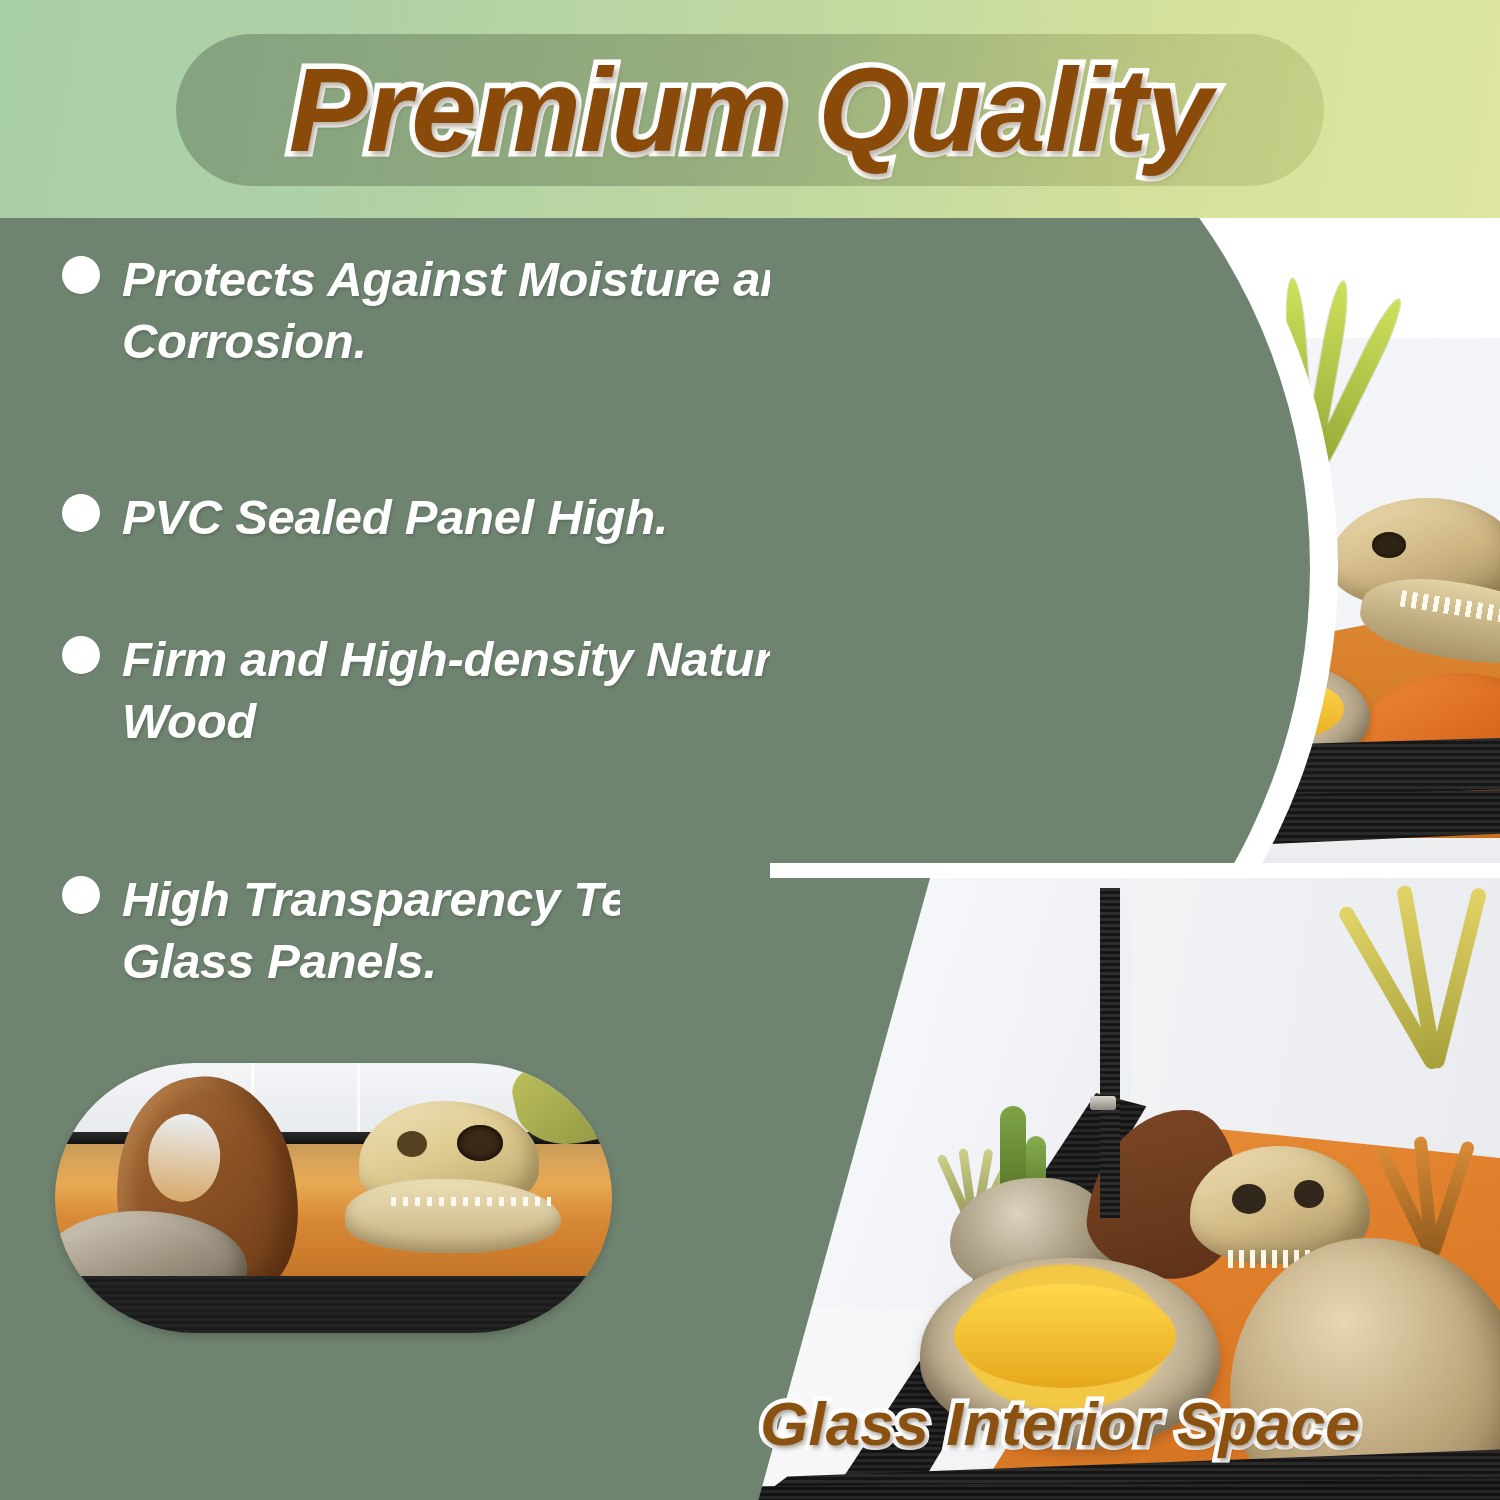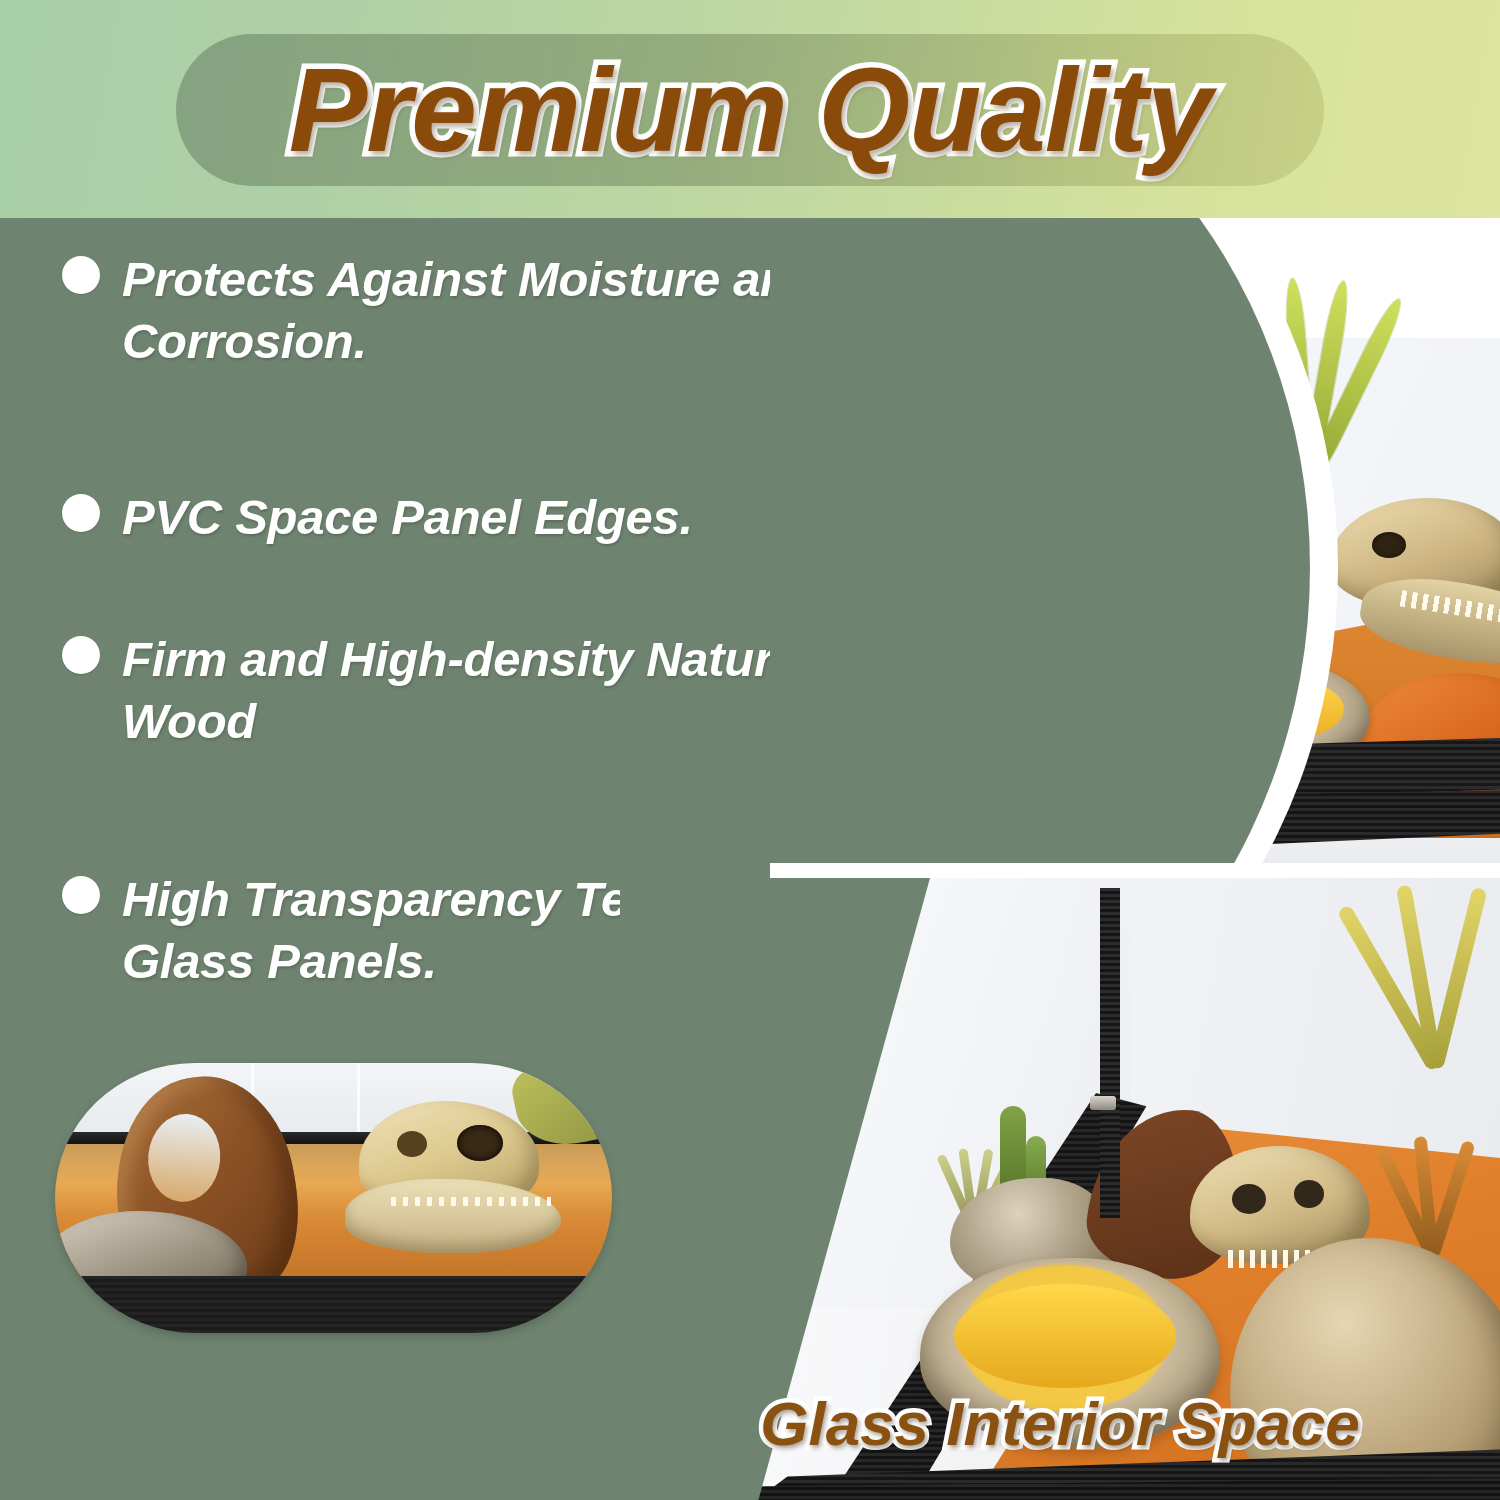--- a/index.html
+++ b/index.html
@@ -388,21 +388,21 @@
 
   <div class="bullets">
 
     <div class="bullet-row b1">
       <div class="dot"></div>
       <div class="btext">Protects Against Moisture and Corrosion.</div>
     </div>
 
     <div class="bullet-row b2">
       <div class="dot"></div>
-      <div class="btext">PVC Space Panel Edges.</div>
+      <div class="btext">PVC Sealed Panel High.</div>
     </div>
 
     <div class="bullet-row b3">
       <div class="dot"></div>
       <div class="btext">Firm and High-density Natural Wood</div>
     </div>
 
     <div class="bullet-row b4">
       <div class="dot"></div>
       <div class="btext">High Transparency Tempered Glass Panels.</div>

